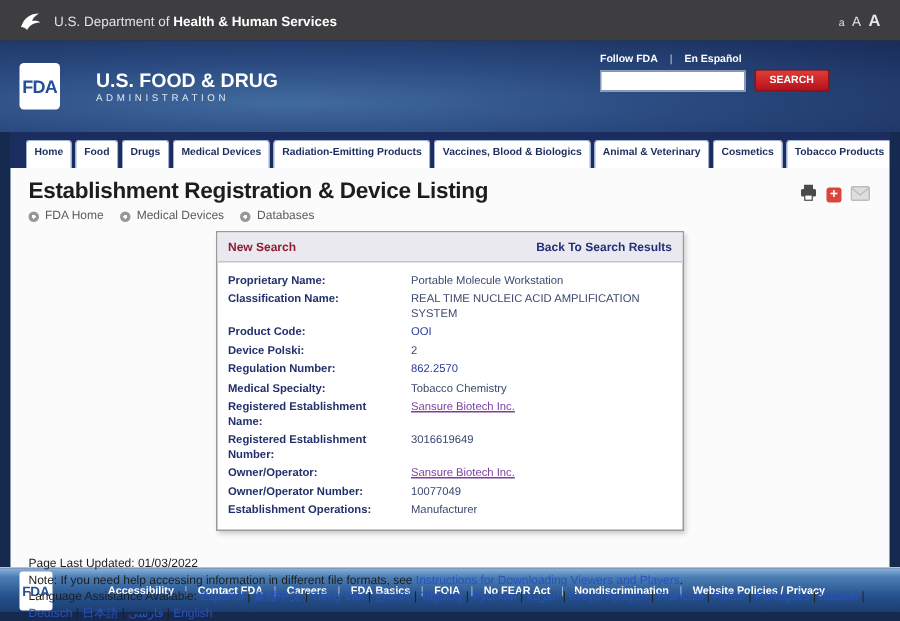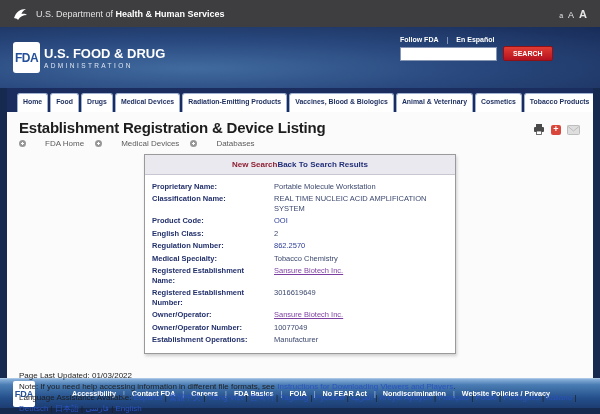--- a/index.html
+++ b/index.html
@@ -10,46 +10,46 @@
   .topbar{height:27px;background:var(--topbar-gray,#3e3e40);display:flex;align-items:center;padding:12px 13px;color:#e9e9e9}
   .eagle{margin-right:7px;display:flex;align-items:center}
   .dept{font-size:9px;color:#e2e2e2}
   .dept b{color:#fff}
   .fontsize{margin-left:auto;display:flex;align-items:baseline;gap:5px;color:#e6e6e6}
   .fs0{font-size:7px}.fs1{font-size:9px}.fs2{font-size:11px;font-weight:bold}
 
   
   .header{height:61px;background:radial-gradient(ellipse at 32% 68%, #416b9f 0%, #2a4a80 45%, #182c58 100%);display:flex;align-items:center;padding:0 13px;position:relative}
   .fda-logo{width:27px;height:31px;background:#fff;border-radius:3px;color:#24509a;font-weight:bold;font-size:12px;display:flex;align-items:center;justify-content:center;letter-spacing:-.5px}
-  .header-title{color:#fff;margin-left:4px}
+  .header-title{color:#fff;margin-left:24px}
   .ht1{font-size:13px;font-weight:bold}
   .ht2{font-size:6.5px;letter-spacing:2.4px;margin-top:1px;color:#dfe6f2}
   .header-right{position:absolute;right:50px;top:9px;width:150px}
   .follow-row{font-size:7px;font-weight:bold;color:#fff;margin-bottom:3px;display:flex;gap:8px}
   .hsep{font-weight:normal;color:#c3d0e6}
   .search-row{display:flex;gap:6px;align-items:center}
   .search-input{width:97px;height:14px;border:1px solid #8796b5;background:#fff;font-size:8px;padding:0 3px}
   .search-btn{background:linear-gradient(180deg,#e23c33 0%,#b5121f 100%);color:#fff;font-size:7px;font-weight:bold;border:1px solid #8e1118;border-radius:2px;padding:3px 9px;cursor:pointer;font-family:"Liberation Sans",sans-serif}
 
   
   .mid{border-left:7px solid var(--frame-navy,#16294f);border-right:7px solid var(--frame-navy,#16294f);background:#0c4a6e}
   .nav{background:var(--brand-navy,#1b2d5e);padding:5px 0 0 10px;display:flex;gap:2px;height:24px;overflow:hidden}
   .tab{background:#fff;color:var(--brand-navy,#1b2d5e);font-size:6.9px;font-weight:bold;padding:4px 5px 3px;border-radius:3px 3px 0 0;white-space:nowrap;border:1px solid #9fb0d0;border-bottom:none}
 
   .content{height:266px;background:#fbfbfb;padding:7px 12px 0;position:relative}
   .page-title{font-size:15px;font-weight:bold;color:#1d1d1d;letter-spacing:-.2px}
   .breadcrumb{display:flex;gap:11px;margin-top:3px;align-items:center}
-  .crumb{display:flex;align-items:center;gap:19px;font-size:8px;color:#5c5c5c;cursor:pointer}
+  .crumb{display:flex;align-items:flex-end;gap:4px;font-size:8px;color:#5c5c5c;cursor:pointer}
   .crumb-dot{width:7px;height:7px;border-radius:50%;background:radial-gradient(circle at 50% 50%, #fff 0 1.2px, #979797 1.3px);display:inline-block;flex:none}
   .title-icons{position:absolute;right:13px;top:9px;display:flex;gap:6px;align-items:center}
   .share-icon{width:10px;height:10px;background:#d9463c;border-radius:2px;color:#fff;font-size:9px;font-weight:bold;line-height:9px;text-align:center;cursor:pointer}
 
   
   .panel{width:312px;margin:6px auto 0;border:1px solid #9a9a9a;background:#fff;box-shadow:1px 2px 3px rgba(0,0,0,.18)}
-  .panel-head{background:var(--panel-header-bg,#ebe9f0);border-bottom:1px solid #c9c6d2;display:flex;justify-content:center;padding:5px 7px;font-size:8px;font-weight:bold}
+  .panel-head{background:var(--panel-header-bg,#ebe9f0);border-bottom:1px solid #c9c6d2;display:flex;justify-content:space-between;padding:5px 7px;font-size:8px;font-weight:bold}
   .new-search{color:var(--maroon,#8c1e31);cursor:pointer}
   .back-link{color:var(--back-link-navy,#223079);cursor:pointer}
   .tbl{padding:5px 7px 7px}
   .trow{display:flex;padding:1.5px 0}
   .tlabel{width:122px;font-size:7.5px;font-weight:bold;color:var(--label-navy,#22306b);line-height:9.5px;padding-right:5px;flex:none}
   .tval{flex:1;font-size:7.5px;color:var(--value-slate,#3c486e);line-height:9.5px}
   a.navlink{color:var(--table-link-blue,#2c3c9a);cursor:pointer}
   a.vlink{color:var(--table-link-purple,#7c3fa0);text-decoration:underline;cursor:pointer}
 
   
@@ -160,21 +160,21 @@
           </div>
           <div class="trow">
             <div class="tlabel">Classification Name:</div>
             <div class="tval">REAL TIME NUCLEIC ACID AMPLIFICATION SYSTEM</div>
           </div>
           <div class="trow">
             <div class="tlabel">Product Code:</div>
             <div class="tval"><a class="navlink">OOI</a></div>
           </div>
           <div class="trow">
-            <div class="tlabel">English Class:</div>
+            <div class="tlabel">Device Polski:</div>
             <div class="tval">2</div>
           </div>
           <div class="trow">
             <div class="tlabel">Regulation Number:</div>
             <div class="tval"><a class="navlink">862.2570</a></div>
           </div>
           <div class="trow">
             <div class="tlabel">Medical Specialty:</div>
             <div class="tval">Tobacco Chemistry</div>
           </div>

